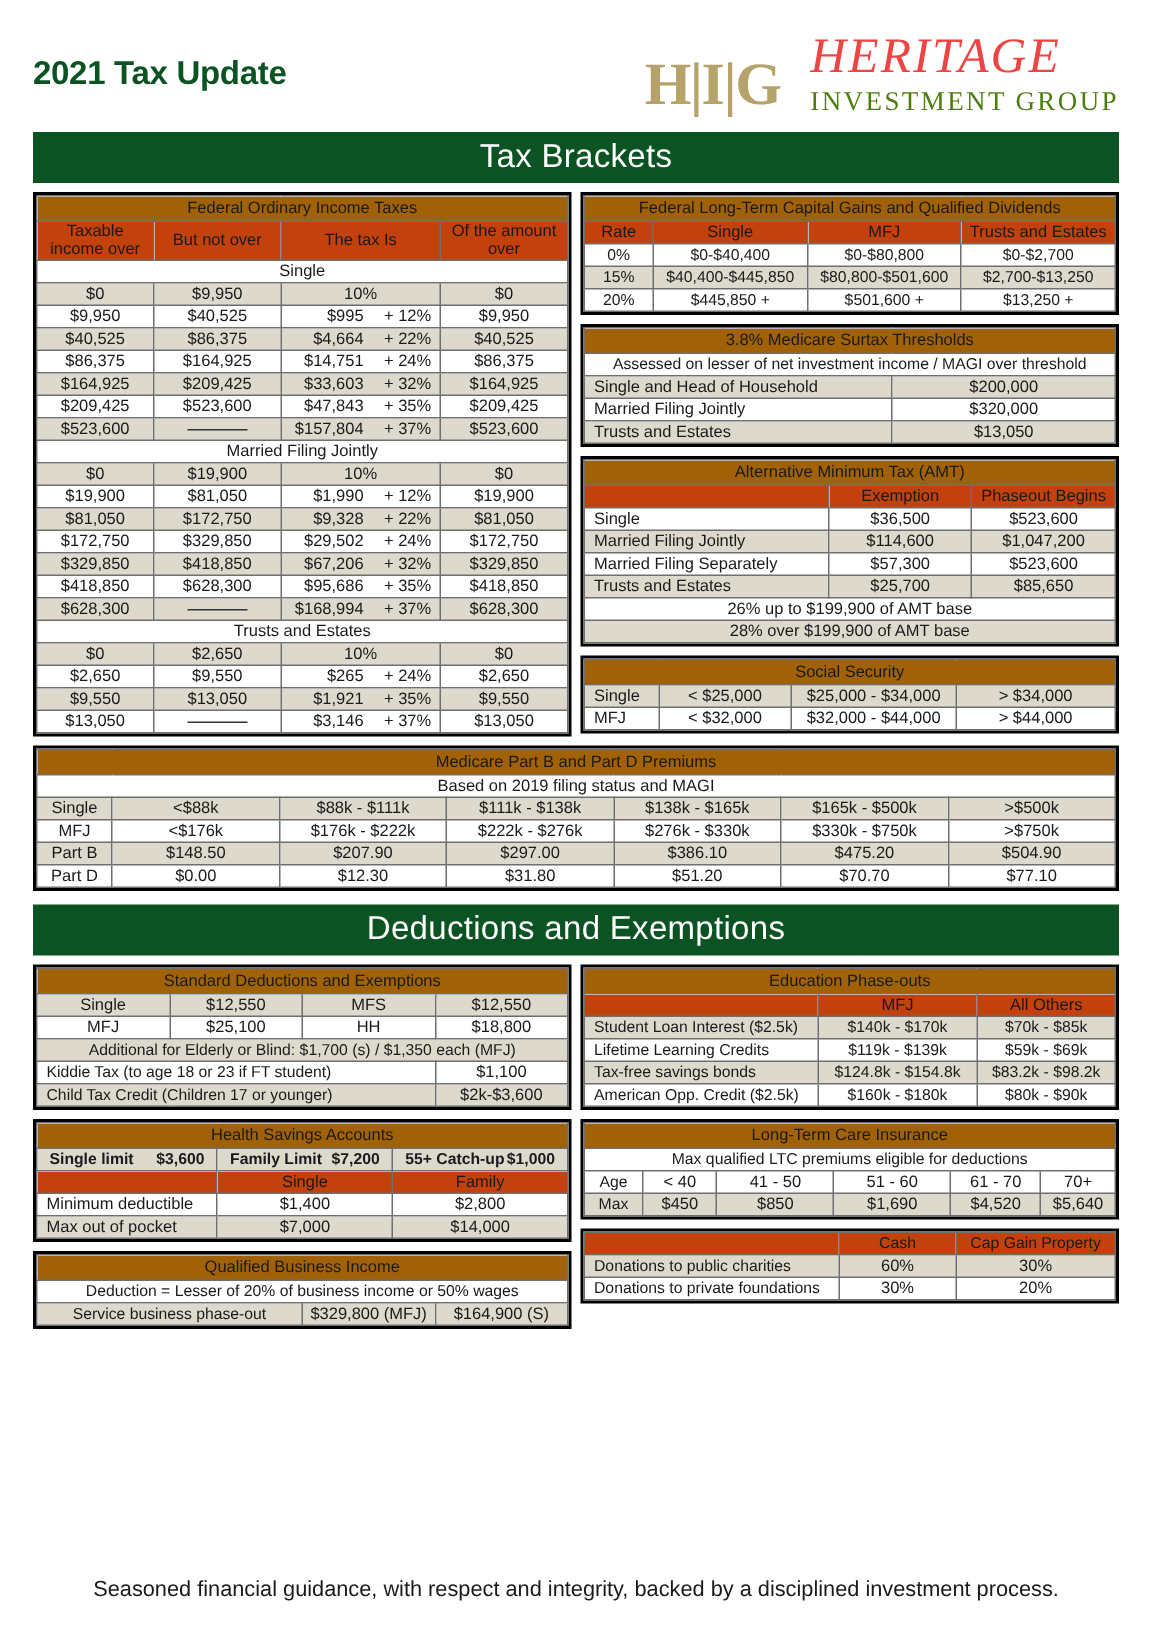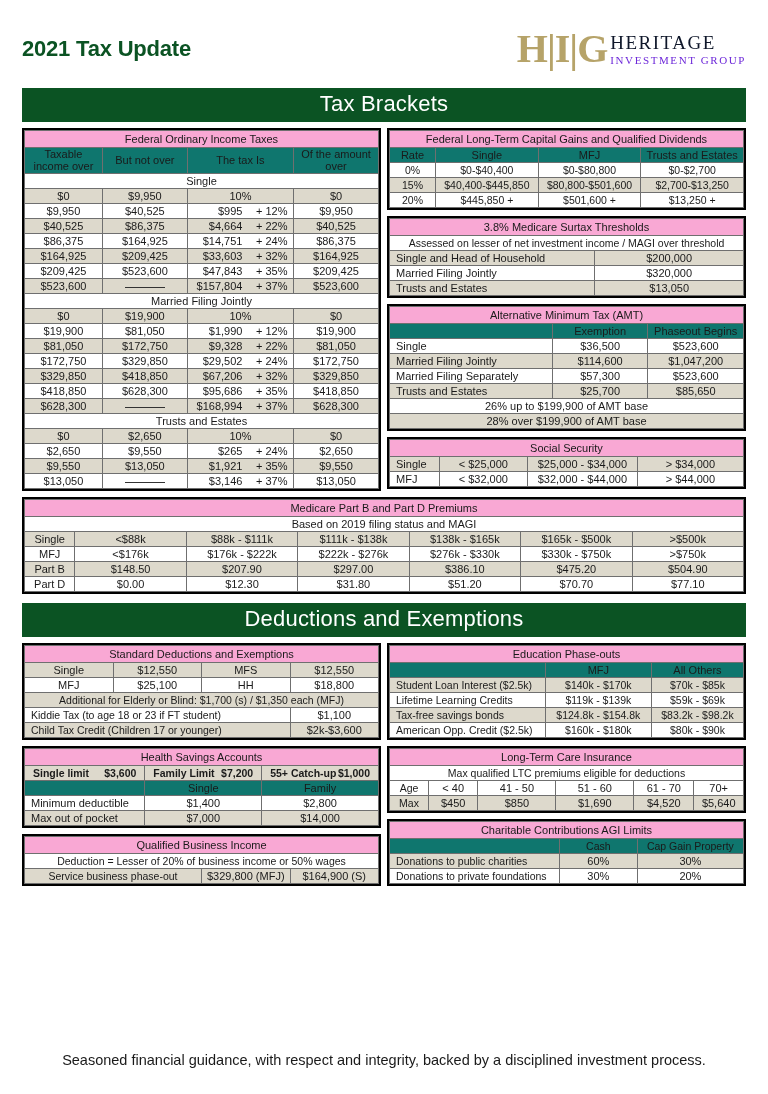--- a/index.html
+++ b/index.html
@@ -6,43 +6,43 @@
   body{
     width:768px;height:1094px;background:#ffffff;
     font-family:"Liberation Sans", sans-serif;
     color:#1a1a1a;overflow:hidden;
   }
   .page{position:relative;width:768px;height:1094px;box-sizing:border-box;padding:0 22px;}
 
   
   .header{display:flex;align-items:center;justify-content:space-between;height:70px;padding-top:14px;}
   .doc-title{font-size:22px;font-weight:bold;color:#0b5323;letter-spacing:-0.2px;}
-  .logo{display:flex;align-items:center;gap:3px;}
+  .logo{display:flex;align-items:flex-end;gap:20px;}
   .logo-mark{font-family:"Liberation Serif",serif;font-size:40px;font-weight:bold;color:#b6a369;line-height:1;letter-spacing:-1px;}
   .logo-words{display:flex;flex-direction:column;line-height:1;}
-  .logo-heritage{font-family:"Liberation Serif",serif;font-size:19px;color:#0f172a;letter-spacing:1.5px;font-weight:normal;}
-  .logo-sub{font-family:"Liberation Serif",serif;font-size:11px;color:#6d28d9;letter-spacing:1.6px;margin-top:3px;}
+  .logo-heritage{font-family:"Liberation Serif",serif;font-size:33px;color:#ef4444;letter-spacing:1.5px;font-weight:normal;font-style:italic;}
+  .logo-sub{font-family:"Liberation Serif",serif;font-size:18px;color:#4d7c0f;letter-spacing:1.6px;margin-top:3px;}
 
   
   .banner{background:#0b5323;color:#ffffff;text-align:center;font-size:22px;
           padding:3px 0 5px;margin:4px 0 6px;letter-spacing:0.2px;}
   .banner.second{margin-top:9px;}
 
   
   .cols{display:flex;gap:6px;align-items:flex-start;}
   .col{flex:1;min-width:0;}
   .block{border:2px solid #000;background:#fff;margin-bottom:6px;}
   table{width:100%;border-collapse:collapse;table-layout:fixed;}
   td,th{border:1px solid #6f6f6f;font-size:11px;text-align:center;padding:1px 2px;
         font-weight:normal;white-space:nowrap;overflow:hidden;}
-  .gold{background:#f9a8d4;font-size:11px;padding:2px 0;border:1px solid #6f6f6f;}
+  .gold{background:#a16207;font-size:11px;padding:2px 0;border:1px solid #6f6f6f;}
   .band{background:#ddd9cc;}
   .white{background:#ffffff;}
   .left{text-align:left;padding-left:6px;}
-  .hdr{background:#0f766e;}
+  .hdr{background:#c2410c;}
   .wrap{white-space:normal;line-height:1.05;}
   .sep{display:inline-block;width:40px;border-top:1px solid #333;vertical-align:middle;}
   .plus{display:inline-block;width:46%;text-align:center;padding-left:6px;}
   .amt{display:inline-block;width:52%;text-align:right;}
   .tiny{font-size:10.5px;}
   .kv{display:flex;justify-content:space-between;padding:0 6px;font-weight:bold;}
 
   .footer{position:absolute;left:0;right:0;bottom:26px;text-align:center;font-size:14.5px;color:#1a1a1a;}
 </style>
 </head>
@@ -603,23 +603,20 @@
       </div>
       <div class="block">
         <table>
           <colgroup>
               <col style="width:48%">
               <col style="width:22%">
               <col style="width:30%">
             </colgroup>
           <tbody id="charitable-body">
               <tr>
-                <td class="gold" colspan="3">Charitable Contributions AGI Limits</td>
-              </tr>
-              <tr>
                 <td class="hdr tiny"></td>
                 <td class="hdr tiny">Cash</td>
                 <td class="hdr tiny">Cap Gain Property</td>
               </tr>
               <tr>
                 <td class="band left tiny">Donations to public charities</td>
                 <td class="band">60%</td>
                 <td class="band">30%</td>
               </tr>
               <tr>

